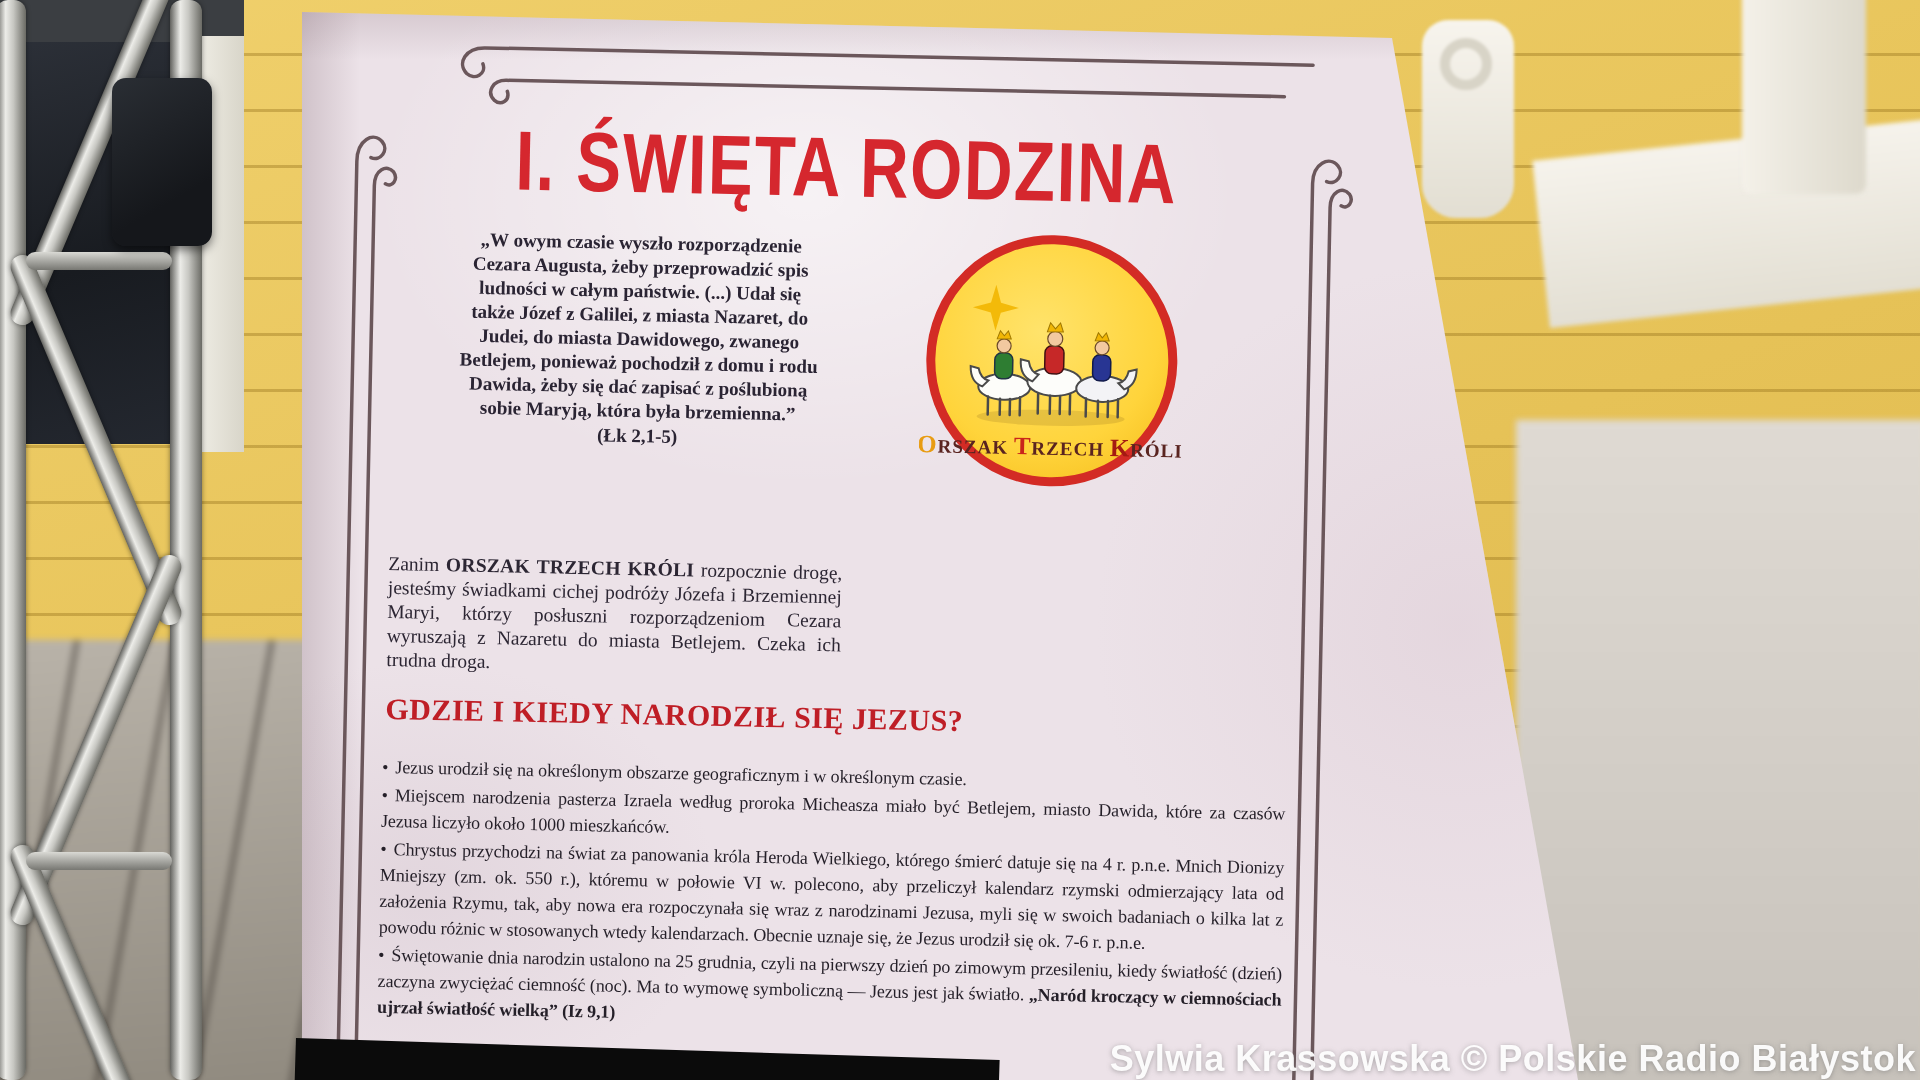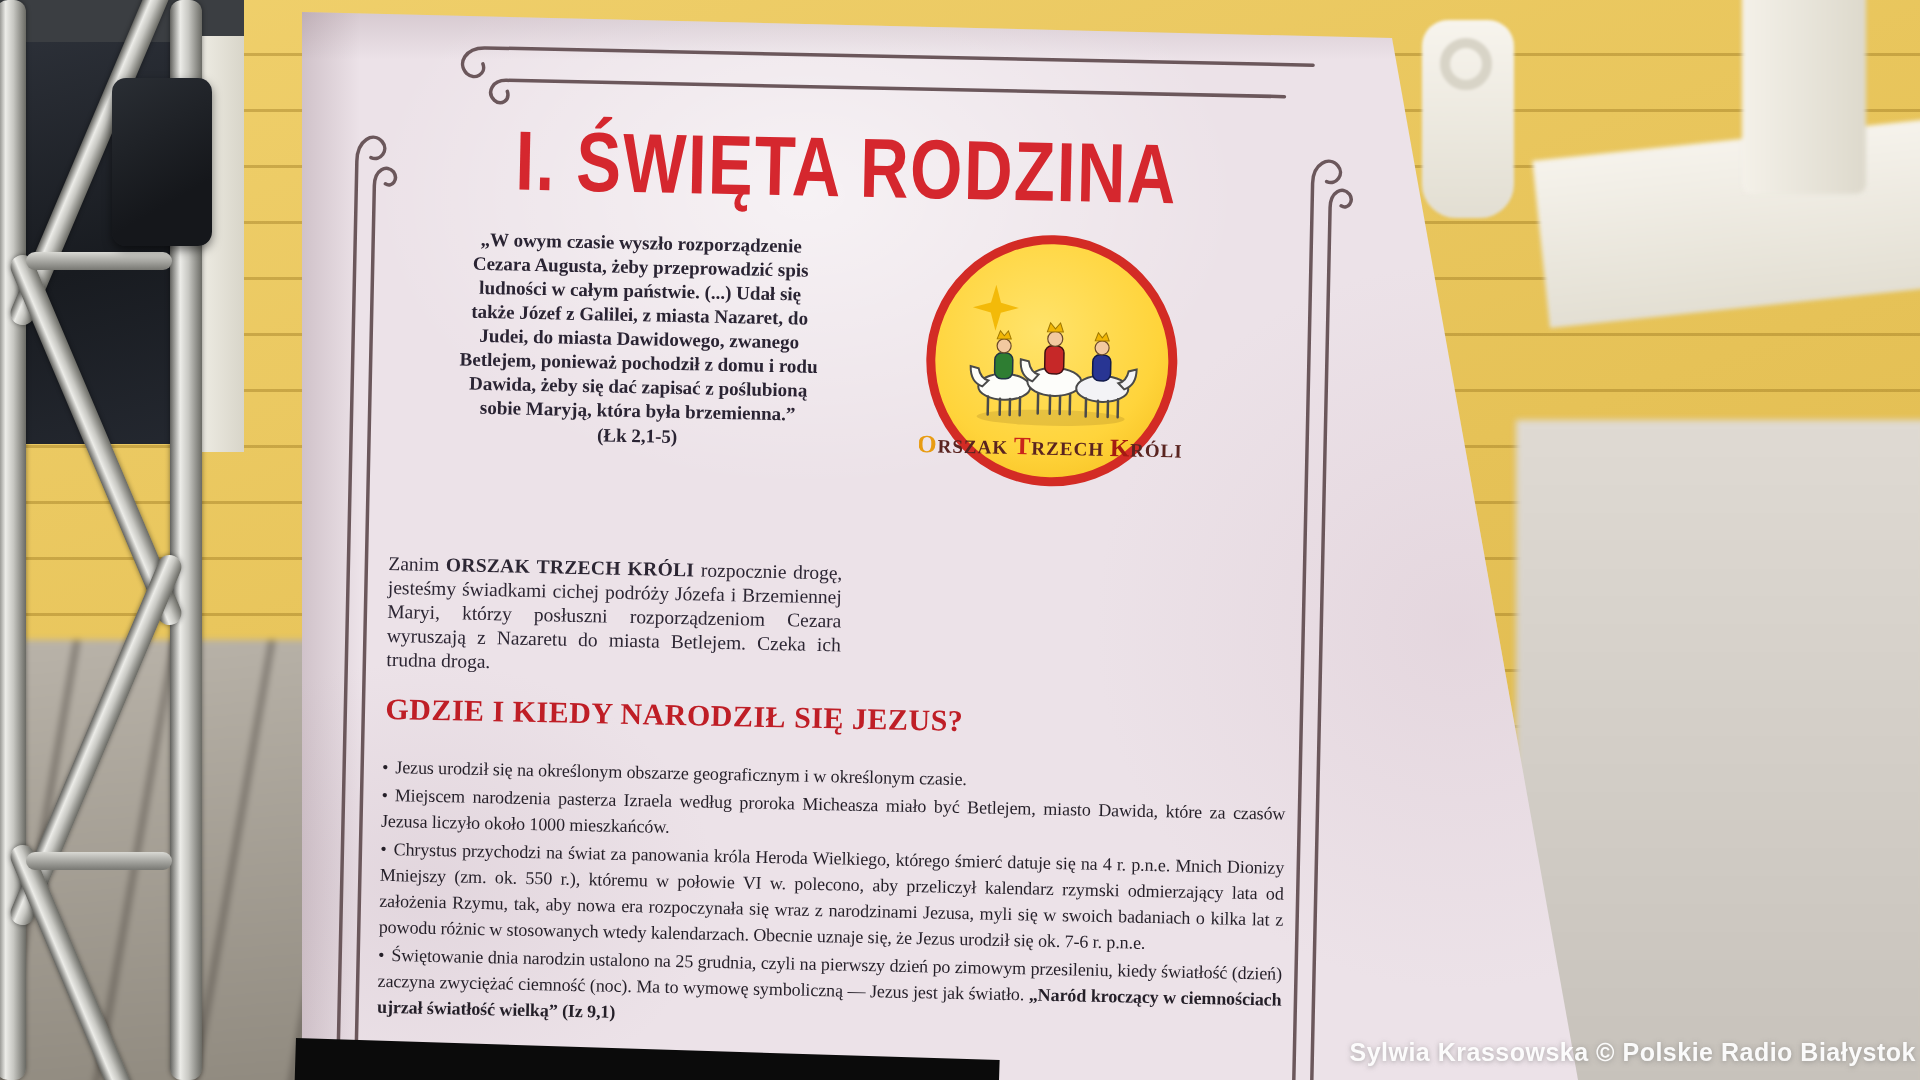--- a/index.html
+++ b/index.html
@@ -97,21 +97,21 @@
     font-size:18px;line-height:26px;letter-spacing:-.1px;text-align:justify;color:#241f28;}
   .bullet{margin:0 0 2px 0;}
   .b-glyph{margin-right:7px;}
 
   
   .shadow-strip{position:absolute;left:296px;top:1038px;width:704px;height:70px;
     background:#0b0b0b;transform:rotate(1.8deg);transform-origin:0 0;}
 
   
   .watermark{position:absolute;right:4px;top:1038px;
-    font-family:"Liberation Sans",sans-serif;font-weight:600;font-size:25px;letter-spacing:.5px;
+    font-family:"Liberation Sans",sans-serif;font-weight:600;font-size:36px;letter-spacing:.5px;
     color:rgba(255,255,255,.94);text-shadow:0 1px 5px rgba(110,110,110,.55);}
 
   .logo-label{font-family:"Liberation Serif",serif;font-weight:600;letter-spacing:1px;}
 </style>
 </head>
 <body>
 
 <div class="scene">
 
   <div class="wall"></div>

